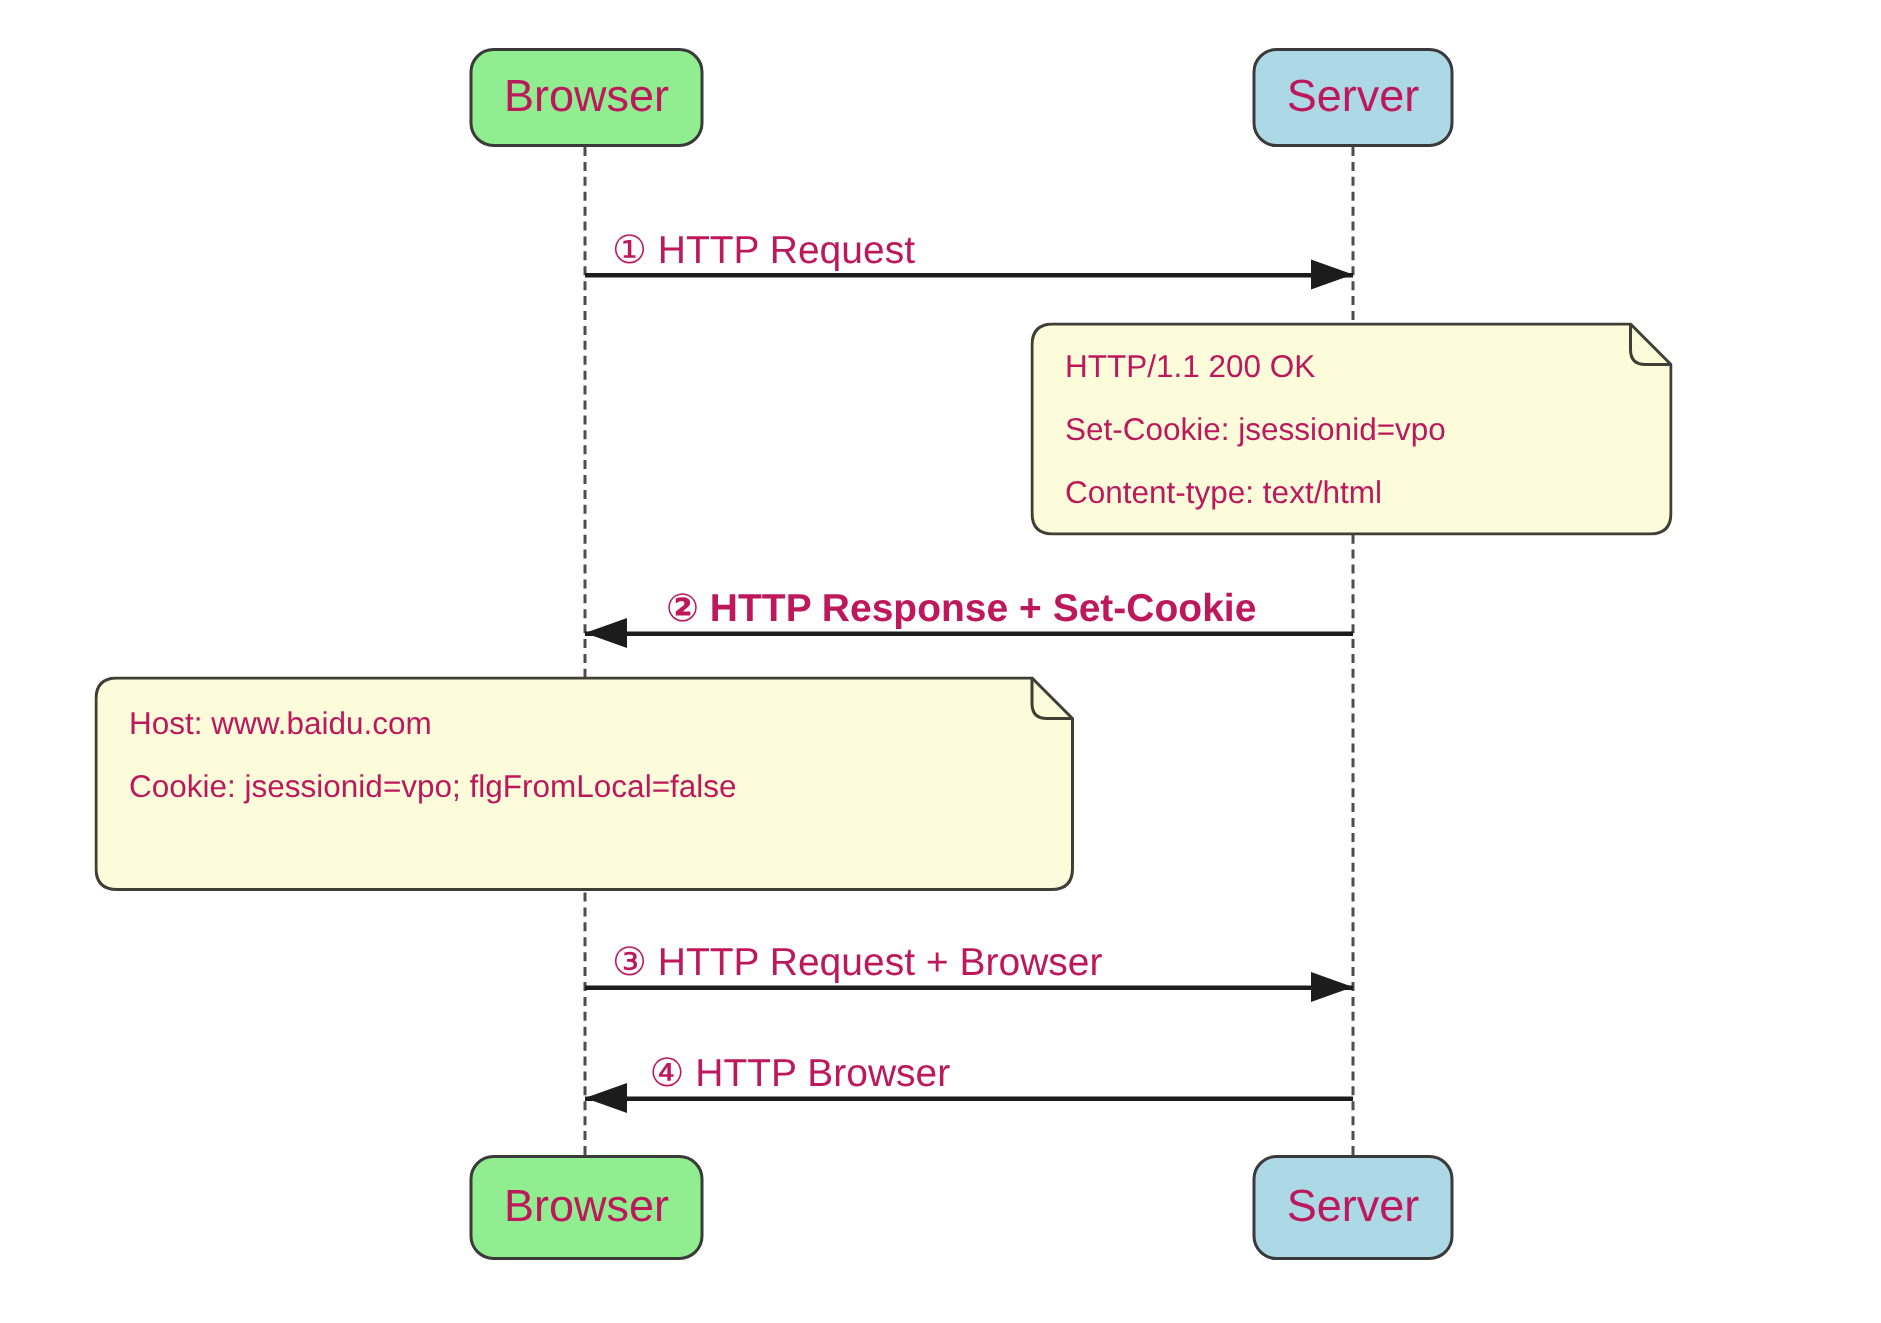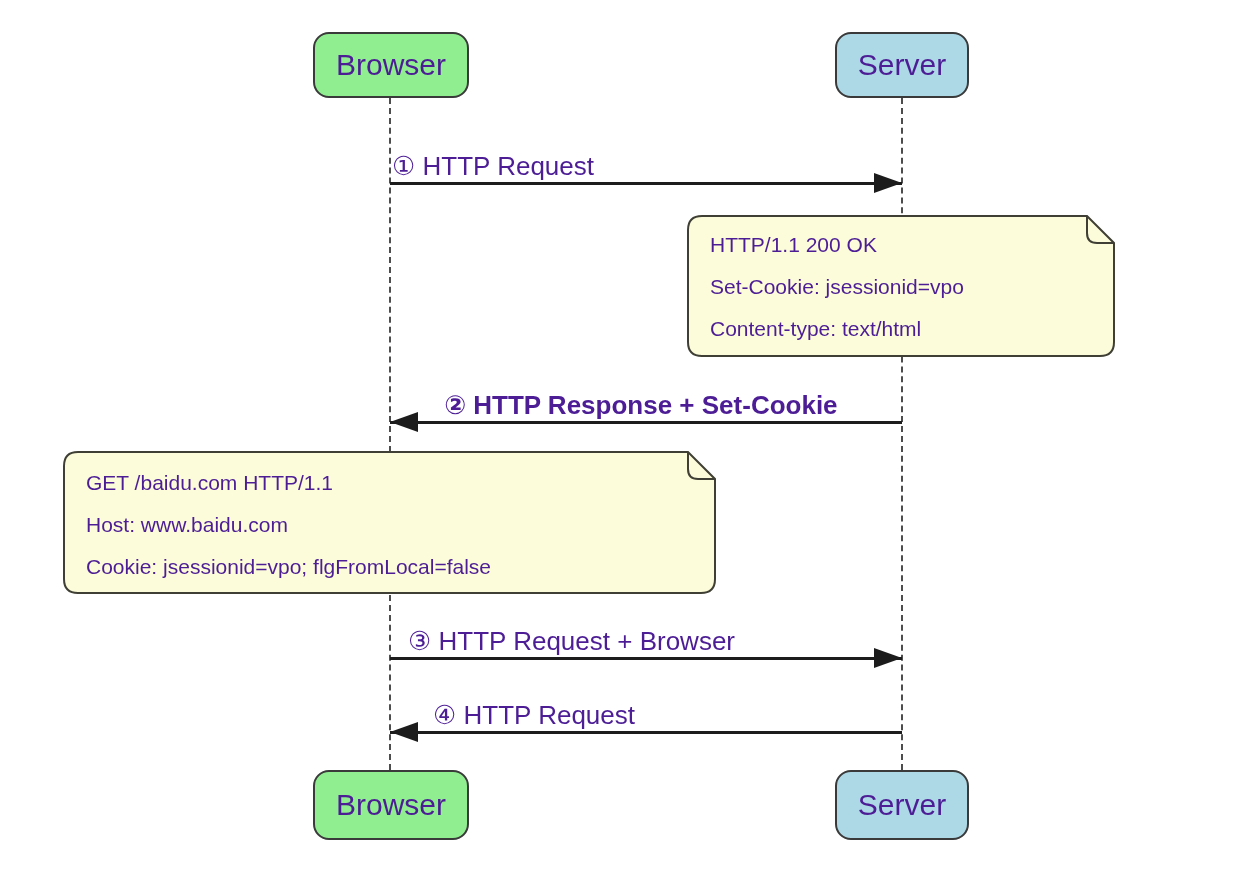--- a/index.html
+++ b/index.html
@@ -7,21 +7,21 @@
     padding: 0;
     background: #ffffff;
   }
   .stage {
     position: relative;
     width: 1254px;
     height: 882px;
     background: #ffffff;
     overflow: hidden;
     font-family: "Liberation Sans", "DejaVu Sans", sans-serif;
-    color: #4c1d95;
+    color: #be185d;
   }
   .lifeline {
     position: absolute;
     width: 0;
     border-left: 2px dashed #4d4d4d;
   }
   .actor-box {
     position: absolute;
     border: 2px solid #3a3a3a;
     border-radius: 16px;
@@ -67,21 +67,21 @@
   <div class="lifeline" style="left:389px; top:98px; height:672px;"></div>
   <div class="lifeline" style="left:901px; top:98px; height:672px;"></div>
 
   <div class="actor-box" style="left: 313px; top: 32px; width: 156px; height: 66px; background-color: rgb(144, 238, 144);">
     <span>Browser</span>
   </div>
   <div class="actor-box" style="left: 835px; top: 32px; width: 134px; height: 66px; background-color: rgb(173, 216, 230);">
     <span>Server</span>
   </div>
 
-  <div class="msg-label" style="left:392px; top:149px;">① HTTP Request</div>
+  <div class="msg-label" style="left:408px; top:149px;">① HTTP Request</div>
   <div class="msg-line" style="left:390px; top:182px; width:512px;"></div>
   <div class="arrowhead right" style="left:874px; top:173px;"></div>
 
   <svg class="note-svg" style="left:687px; top:215px;" width="428" height="142" viewBox="0 0 428 142">
     <path stroke="#3f3f35" stroke-width="2" d="M15,1 H400 L427,28 V127 Q427,141 413,141 H15 Q1,141 1,127 V15 Q1,1 15,1 Z" fill="#FCFCDA"></path>
     <path fill="none" stroke="#3f3f35" stroke-width="2" d="M400,1 V18 Q400,28 410,28 H427"></path>
   </svg>
   <div class="note-text" style="left:710px; top:224px;">
     <div>HTTP/1.1 200 OK</div>
     <div>Set-Cookie: jsessionid=vpo</div>
@@ -90,30 +90,29 @@
 
   <div class="msg-label" style="left:444px; top:388px;font-weight:bold;">② HTTP Response + Set-Cookie</div>
   <div class="msg-line" style="left:390px; top:421px; width:512px;"></div>
   <div class="arrowhead left" style="left:390px; top:412px;"></div>
 
   <svg class="note-svg" style="left:63px; top:451px;" width="653" height="143" viewBox="0 0 653 143">
     <path stroke="#3f3f35" stroke-width="2" d="M15,1 H625 L652,28 V128 Q652,142 638,142 H15 Q1,142 1,128 V15 Q1,1 15,1 Z" fill="#FCFCDA"></path>
     <path fill="none" stroke="#3f3f35" stroke-width="2" d="M625,1 V18 Q625,28 635,28 H652"></path>
   </svg>
   <div class="note-text" style="left:86px; top:462px;">
-    <div>GET /baidu.com HTTP/1.1</div>
     <div>Host: www.baidu.com</div>
     <div>Cookie: jsessionid=vpo; flgFromLocal=false</div>
   </div>
 
   <div class="msg-label" style="left:408px; top:624px;">③ HTTP Request + Browser</div>
   <div class="msg-line" style="left:390px; top:657px; width:512px;"></div>
   <div class="arrowhead right" style="left:874px; top:648px;"></div>
 
-  <div class="msg-label" style="left:433px; top:698px;">④ HTTP Request</div>
+  <div class="msg-label" style="left:433px; top:698px;">④ HTTP Browser</div>
   <div class="msg-line" style="left:390px; top:731px; width:512px;"></div>
   <div class="arrowhead left" style="left:390px; top:722px;"></div>
 
   <div class="actor-box" style="left: 313px; top: 770px; width: 156px; height: 70px; background-color: rgb(144, 238, 144);">
     <span>Browser</span>
   </div>
   <div class="actor-box" style="left: 835px; top: 770px; width: 134px; height: 70px; background-color: rgb(173, 216, 230);">
     <span>Server</span>
   </div>
 

